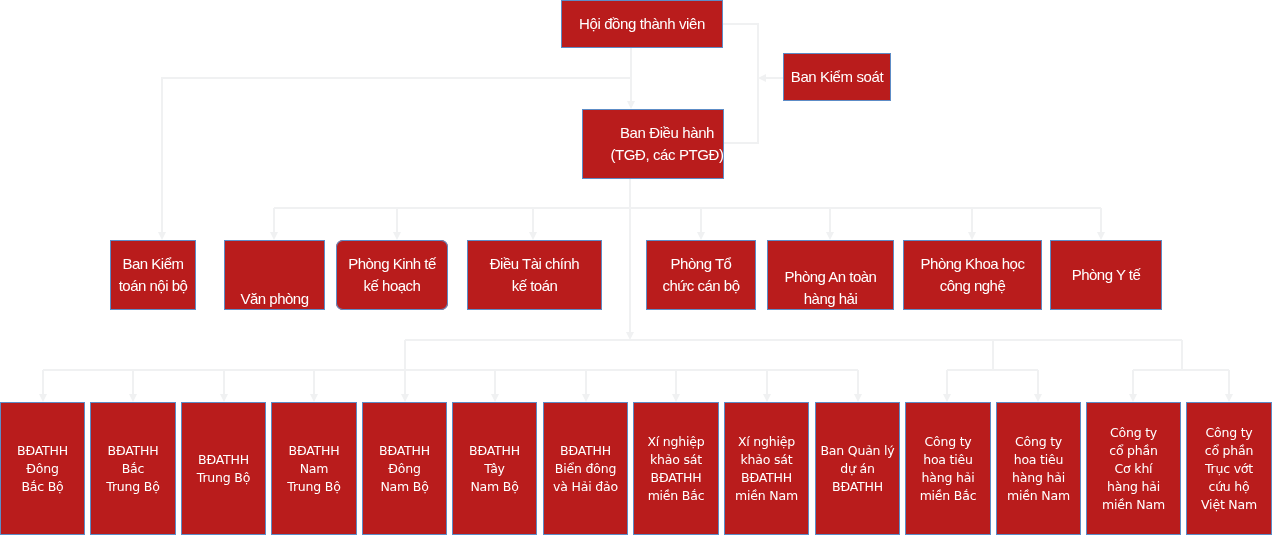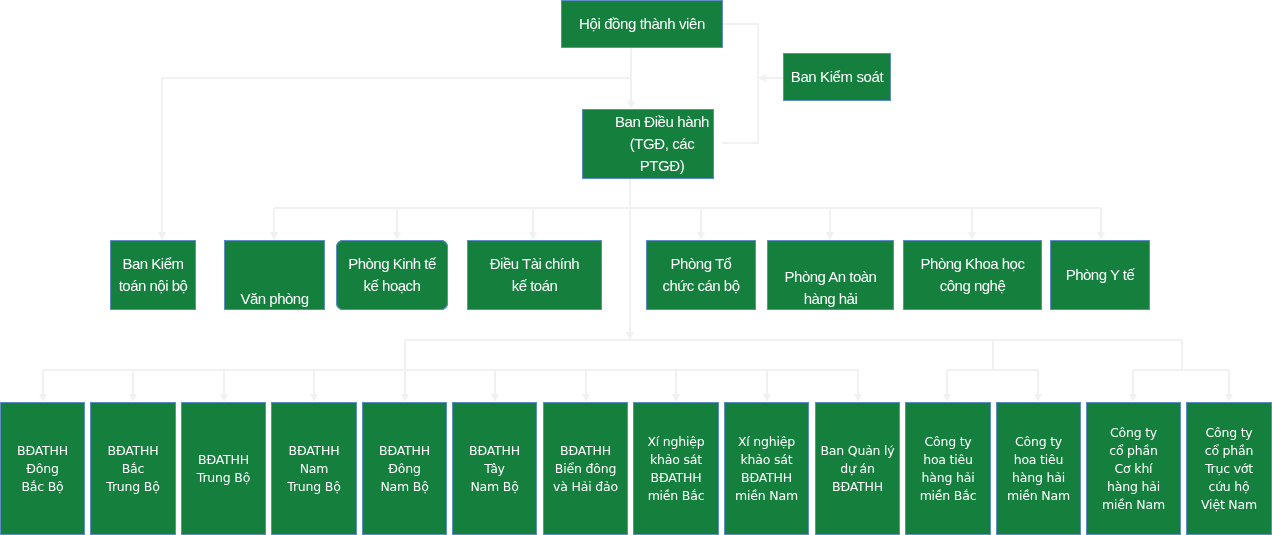--- a/index.html
+++ b/index.html
@@ -2,21 +2,21 @@
 <html><head>
   <meta charset="utf-8">
   <style>
     html, body { margin: 0; padding: 0; background: #ffffff; }
     body { width: 1272px; height: 535px; position: relative; overflow: hidden; font-family: "Liberation Sans", "DejaVu Sans", sans-serif; }
     #connectors { position: absolute; left: 0; top: 0; width: 1272px; height: 535px; }
     #connectors line, #connectors polyline { stroke: #f0f1f2; stroke-width: 2; fill: none; }
     #connectors polygon { fill: #f0f1f2; }
     .box {
       position: absolute;
-      background: #15803d;
+      background: #b91c1c;
       color: #ffffff;
       display: flex;
       align-items: center;
       justify-content: center;
       text-align: center;
       box-sizing: border-box;
       box-shadow: 0 0 0 1px #5d8cc6 inset;
       cursor: default;
     }
     .box span { display: block; white-space: pre-line; }
@@ -98,21 +98,21 @@
       <polygon points="1229,402 1225,394 1233,394"></polygon>
     </g>
 </svg>
 
 <div class="box top" style="left:561px;top:0;width:162px;height:48px;">
   <span>Hội đồng thành viên</span>
 </div>
 <div class="box top" style="left:783px;top:53px;width:108px;height:48px;">
   <span>Ban Kiểm soát</span>
 </div>
-<div class="box top" style="left:582px;top:109px;width:132px;height:70px;padding-left:28px;">
+<div class="box top" style="left:582px;top:109px;width:142px;height:70px;padding-left:28px;">
   <span>Ban Điều hành
 (TGĐ, các PTGĐ)</span>
 </div>
 
 <div class="box mid" style="left:110px;top:240px;width:86px;height:70px;">
   <span>Ban Kiểm
 toán nội bộ</span>
 </div>
 <div class="box mid" style="left:224px;top:240px;width:101px;height:70px;align-items:flex-end;">
   <span>Văn phòng</span>
@@ -130,21 +130,21 @@
 chức cán bộ</span>
 </div>
 <div class="box mid" style="left:767px;top:240px;width:127px;height:70px;align-items:flex-end;">
   <span>Phòng An toàn
 hàng hải</span>
 </div>
 <div class="box mid" style="left:903px;top:240px;width:139px;height:70px;">
   <span>Phòng Khoa học
 công nghệ</span>
 </div>
-<div class="box mid" style="left:1050px;top:240px;width:100px;height:70px;">
+<div class="box mid" style="left:1050px;top:240px;width:112px;height:70px;">
   <span>Phòng Y tế</span>
 </div>
 
 <div class="box bot" style="left:0px;top:402px;width:85px;height:133px;">
     <span>BĐATHH
 Đông
 Bắc Bộ</span>
   </div>
 <div class="box bot" style="left:90px;top:402px;width:86px;height:133px;">
     <span>BĐATHH

